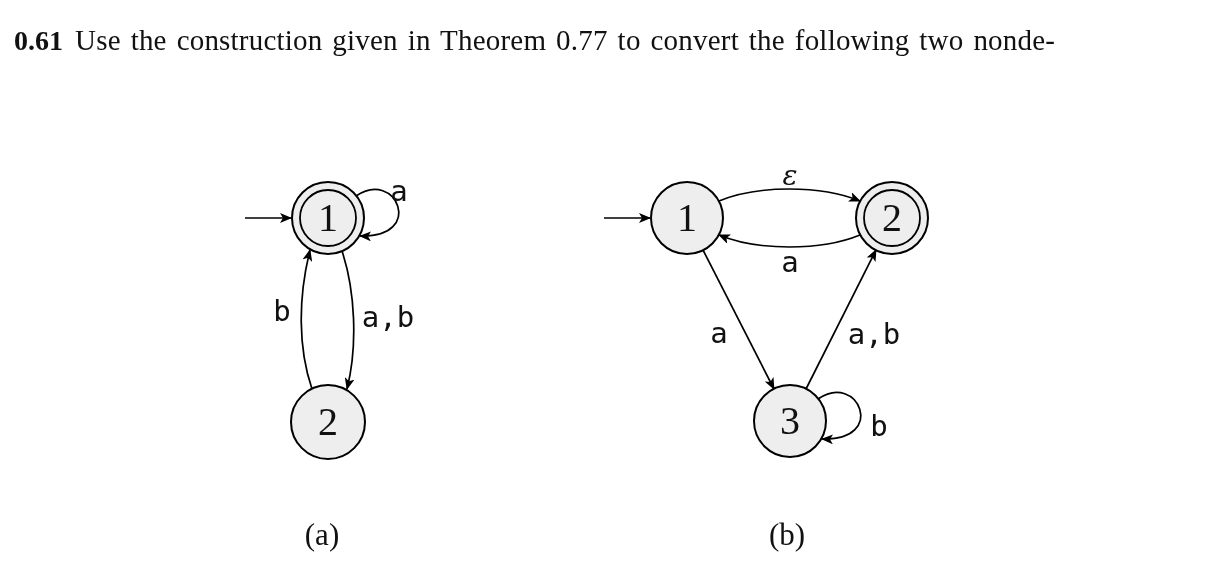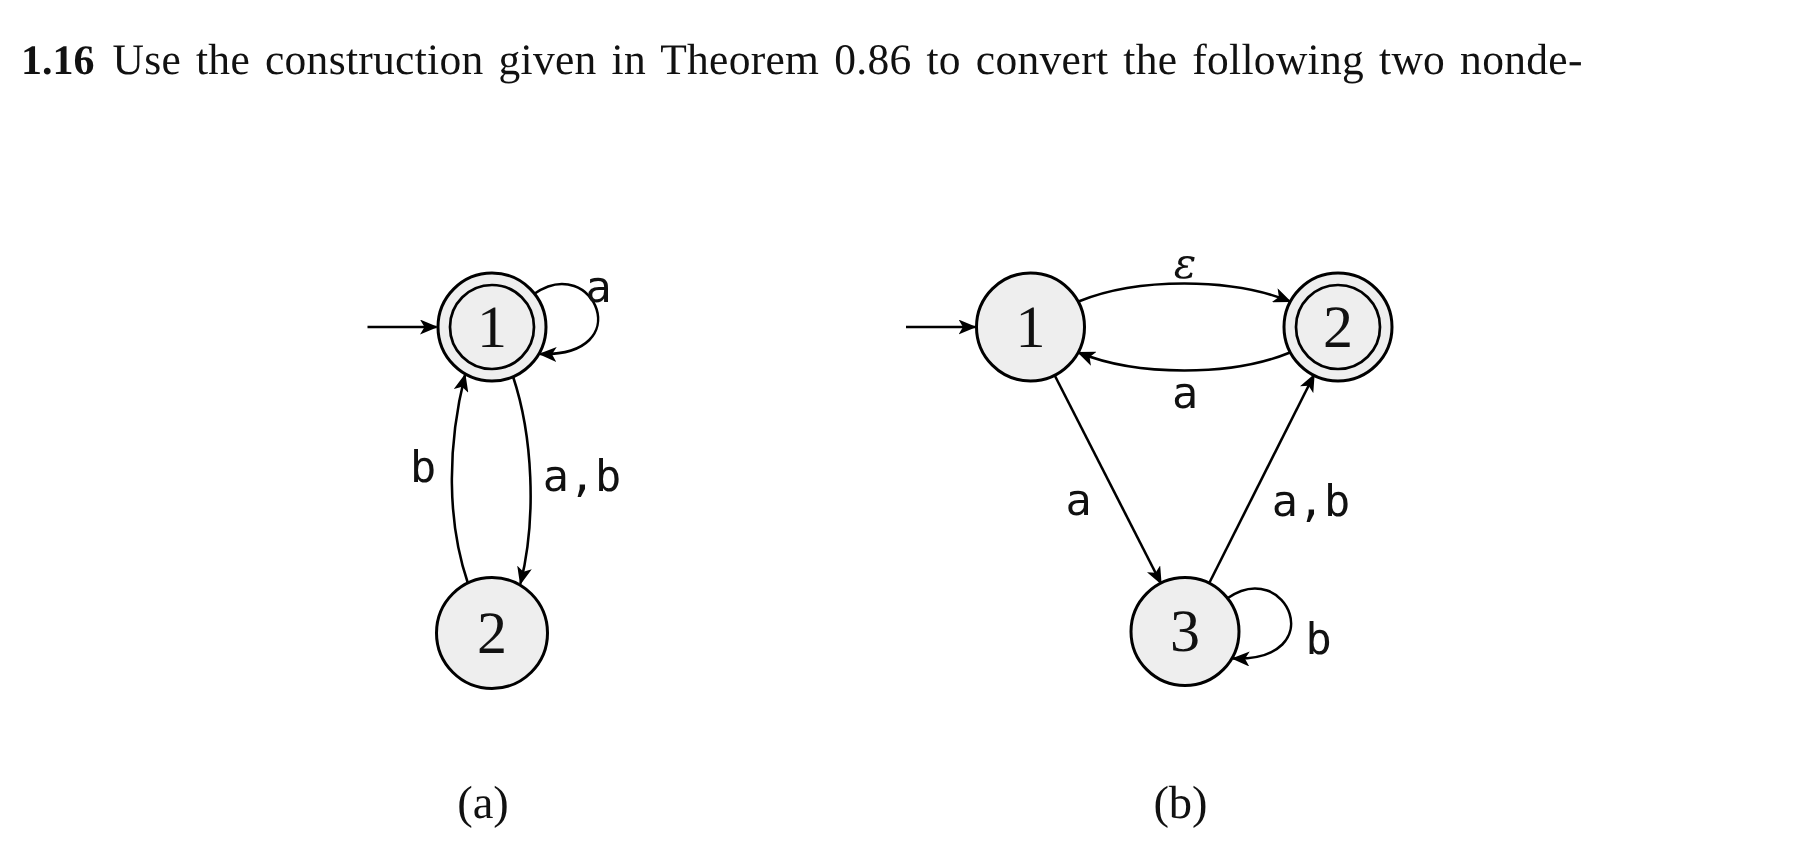--- a/index.html
+++ b/index.html
@@ -43,23 +43,23 @@
   }
   .caption {
     font-family: "Liberation Serif", serif;
     font-size: 31px; fill: #111111; text-anchor: middle;
   }
 </style>
 </head>
 <body>
 
 <div>
-  <div class="problem-number">1.16</div>
+  <div class="problem-number">0.61</div>
   <div class="problem-text">
-    <div class="line line1">Use the construction given in Theorem 0.86 to convert the following two nonde-</div>
+    <div class="line line1">Use the construction given in Theorem 0.77 to convert the following two nonde-</div>
   </div>
 </div>
 
 <svg class="diagram" viewBox="0 0 1207 562">
   <defs>
     <marker id="arrow" viewBox="0 0 12 10" refX="11" refY="5" markerWidth="12" markerHeight="10" orient="auto" markerUnits="userSpaceOnUse">
       <path d="M0,0 L12,5 L0,10 L3,5 Z" fill="#000000"></path>
     </marker>
   </defs>
 

